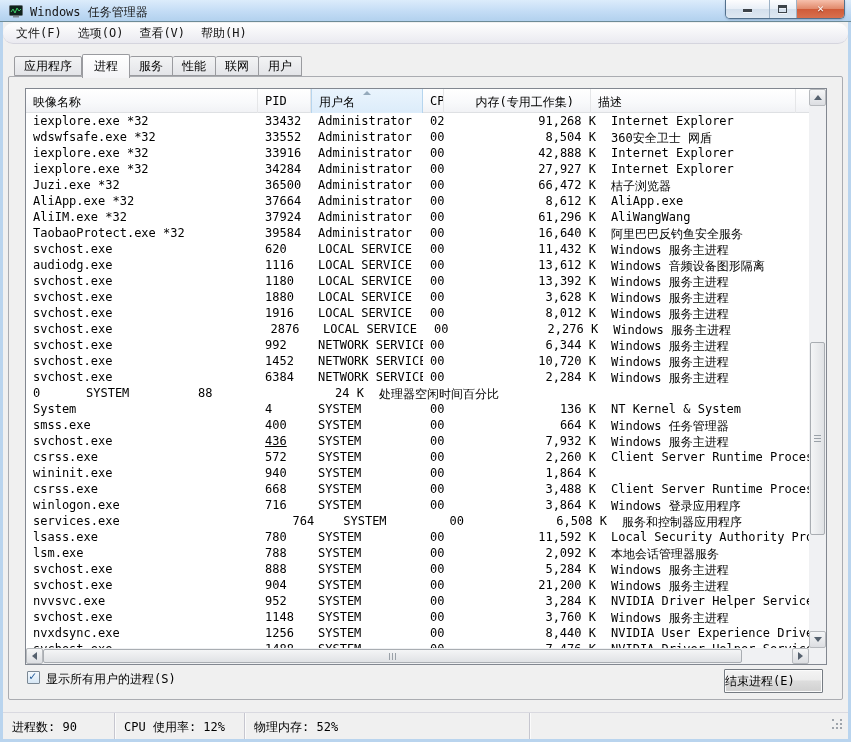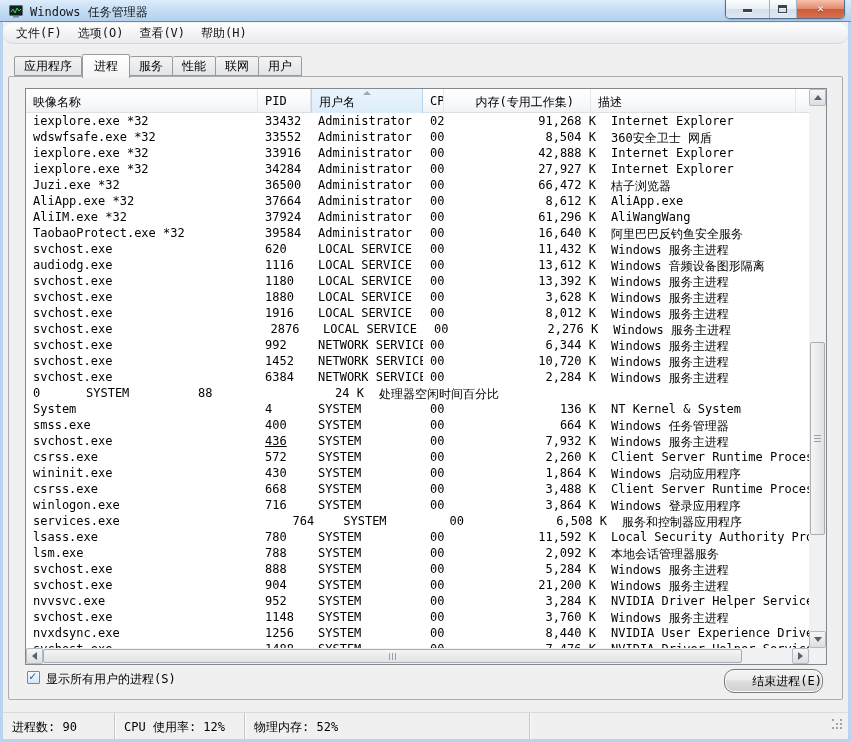--- a/index.html
+++ b/index.html
@@ -84,23 +84,23 @@
     background:linear-gradient(#f4f5f6,#e0e2e5); border:1px solid #a9adb2; border-radius:2px; }
   .hthumb::after { content:""; position:absolute; top:3px; left:calc(50% - 4px); width:1px; height:7px;
     background:#9aa1a8; box-shadow:3px 0 #9aa1a8,6px 0 #9aa1a8; }
   
   .chk { position:absolute; left:27px; top:671px; width:13px; height:13px; z-index:5;
     border:1px solid #7b8894; border-radius:1px;
     background:linear-gradient(#f3f9fe,#d7e7f5); }
   .chk-mark { position:absolute; left:1px; top:-3px; font-size:12px; font-weight:bold; color:#1e5796; }
   .chk-label { position:absolute; left:46px; top:671px; z-index:5; white-space:nowrap; }
   .endbtn { position:absolute; left:724px; top:669px; width:99px; height:24px; z-index:5;
-    border:1px solid #757b82; border-radius:10px; text-align:right; line-height:22px;
+    border:1px solid #757b82; border-radius:1px; text-align:left; line-height:22px;
     background:linear-gradient(#f4f4f4,#ececec 45%,#dddddd 50%,#d0d0d0);
-    box-shadow:inset 0 0 0 1px #fbfbfb;padding-left:8px; }
+    box-shadow:inset 0 0 0 1px #fbfbfb; }
   
   .statusbar { position:absolute; left:3px; top:712px; width:845px; height:27px;
     background:#f0f0f0; border-top:1px solid #d9d9e0; display:flex; z-index:5; }
   .sb-panel { height:100%; padding:6px 0 0 9px; border-right:1px solid #c6c6cf;
     box-shadow:1px 0 0 #fbfbfb; white-space:nowrap; overflow:hidden; }
   .sb-panel.last { flex:1; border-right:none; box-shadow:none; }
   .grip { position:absolute; right:7px; top:719px; width:12px; height:12px; z-index:6; }
   .grip::before { content:""; position:absolute; left:0; top:0; width:2px; height:2px; background:#9ea4ab;
     box-shadow:8px 0 #9ea4ab,4px 4px #9ea4ab,8px 4px #9ea4ab,0 8px #9ea4ab,4px 8px #9ea4ab,8px 8px #9ea4ab; }
 </style>
@@ -331,25 +331,24 @@
         <div class="lrow">
           <div class="cell" style="width: 232px;">csrss.exe</div>
           <div class="cell" style="width: 53px;">572</div>
           <div class="cell" style="width: 112px;">SYSTEM</div>
           <div class="cell" style="width: 34px;">00</div>
           <div class="cell r" style="width: 147px;">2,260 K</div>
           <div class="cell" style="width: 205px;">Client Server Runtime Process</div>
         </div>
         <div class="lrow">
           <div class="cell" style="width: 232px;">wininit.exe</div>
-          <div class="cell" style="width: 53px;">430</div>
+          <div class="cell" style="width: 53px;">940</div>
           <div class="cell" style="width: 112px;">SYSTEM</div>
           <div class="cell" style="width: 34px;">00</div>
           <div class="cell r" style="width: 147px;">1,864 K</div>
-          <div class="cell" style="width: 205px;">Windows 启动应用程序</div>
         </div>
         <div class="lrow">
           <div class="cell" style="width: 232px;">csrss.exe</div>
           <div class="cell" style="width: 53px;">668</div>
           <div class="cell" style="width: 112px;">SYSTEM</div>
           <div class="cell" style="width: 34px;">00</div>
           <div class="cell r" style="width: 147px;">3,488 K</div>
           <div class="cell" style="width: 205px;">Client Server Runtime Process</div>
         </div>
         <div class="lrow">

